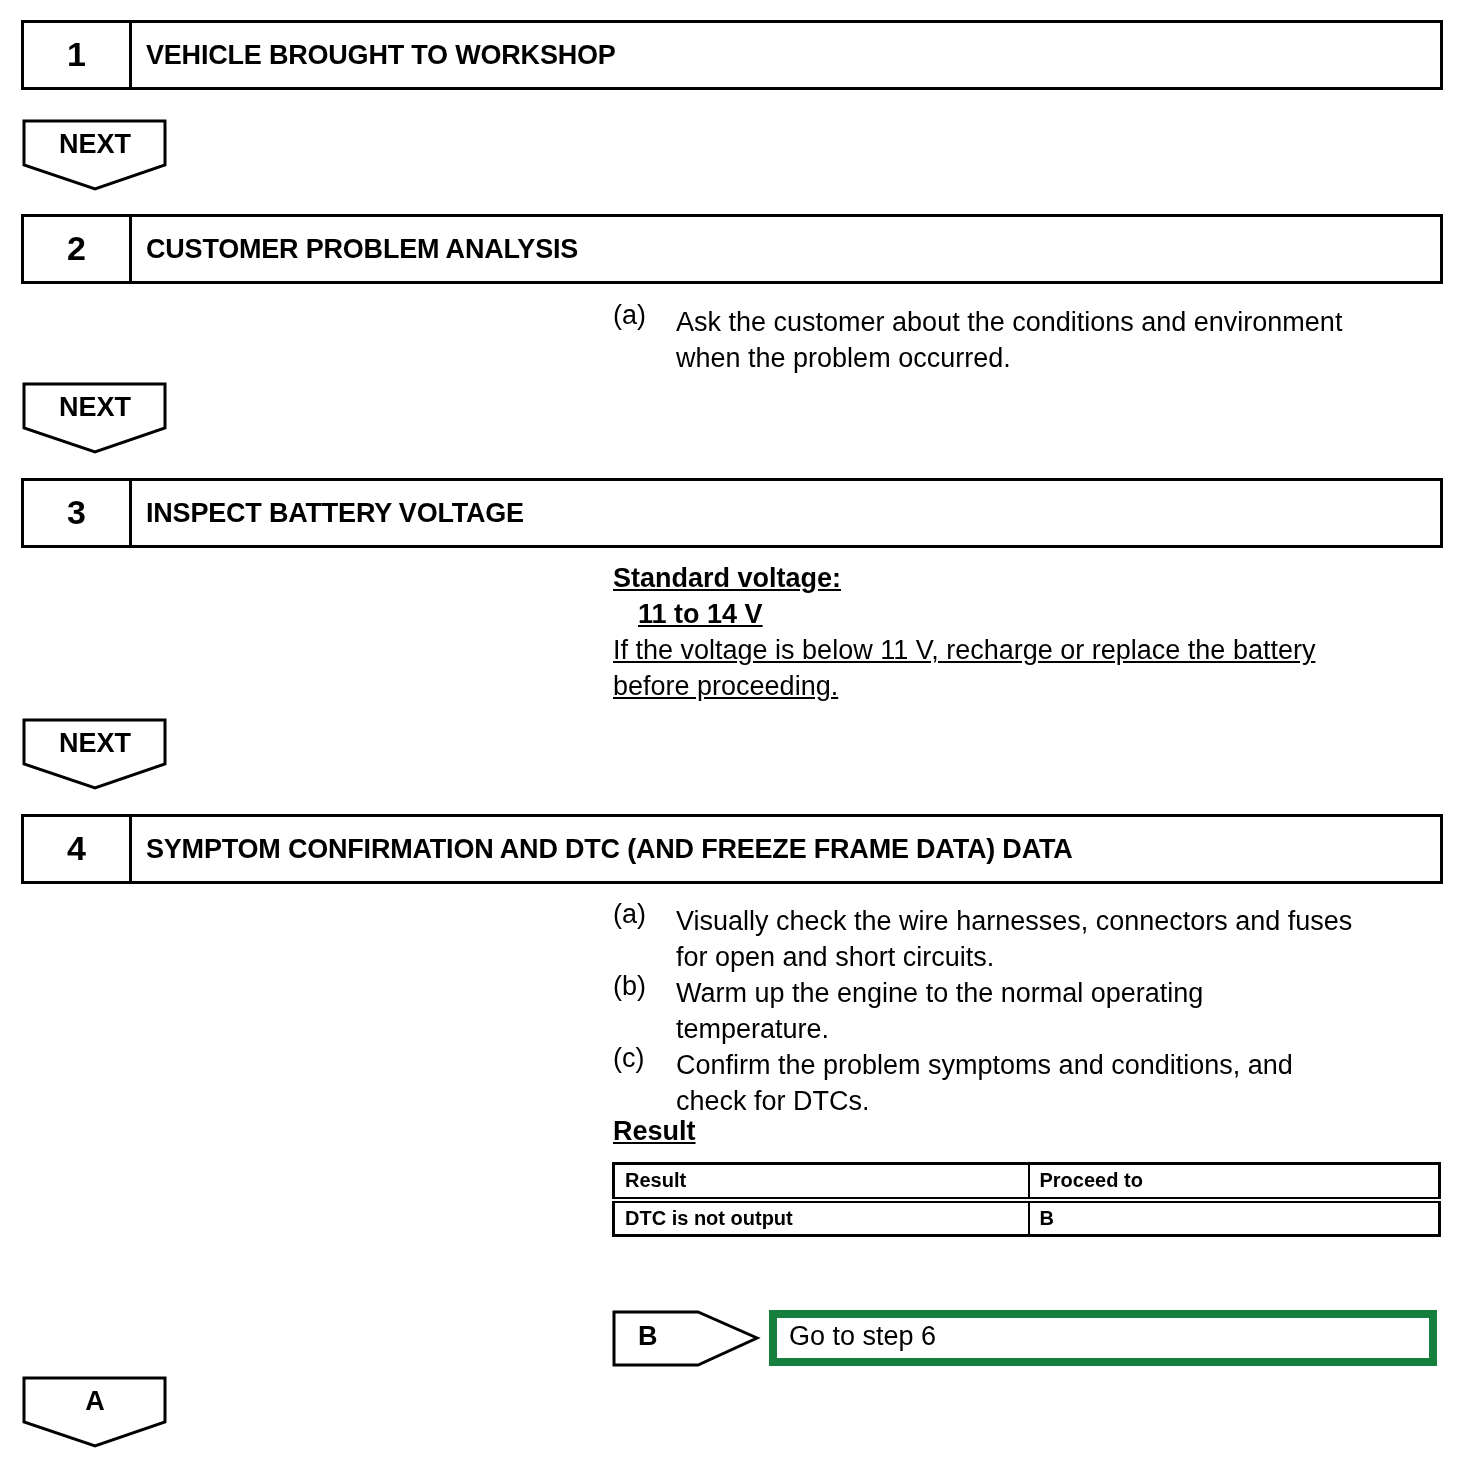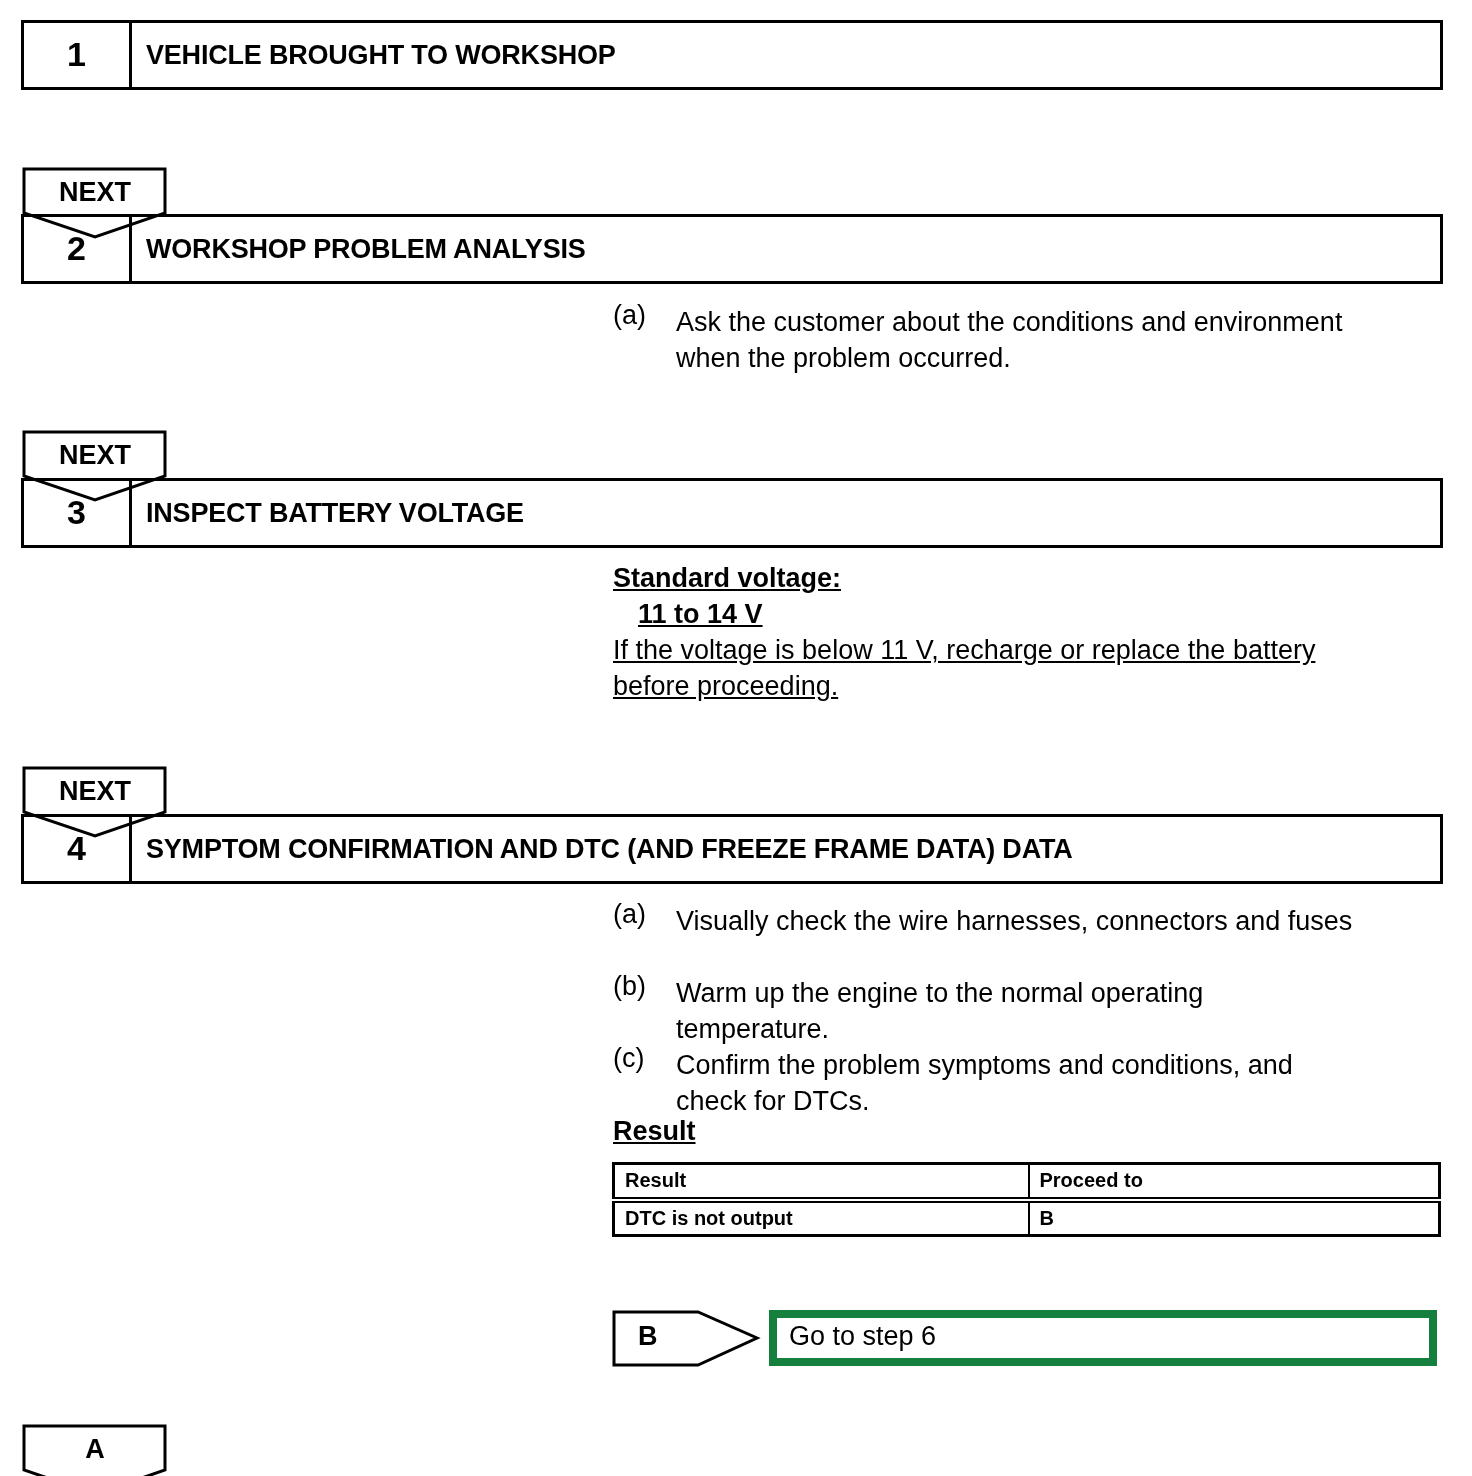--- a/index.html
+++ b/index.html
@@ -21,21 +21,21 @@
       font-weight: bold; font-size: 34px; padding-bottom: 2px; box-sizing: border-box;
     }
     .step-title {
       position: absolute; left: 122px; top: 0; height: 64px; right: 8px;
       display: flex; align-items: center;
       font-weight: bold; font-size: 27px; letter-spacing: -0.2px;
       box-sizing: border-box; white-space: nowrap;
     }
 
     
-    .down-arrow { position: absolute; left: 22px; width: 146px; height: 72px; margin-top: 48px; }
+    .down-arrow { position: absolute; left: 22px; width: 146px; height: 72px; }
     .down-arrow svg { position: absolute; left: 0; top: 0; }
     .down-arrow .lbl {
       position: absolute; left: 0; width: 146px; top: 10px;
       text-align: center; font-weight: bold; font-size: 27px;
     }
 
     
     .txt { font-size: 27px; line-height: 36px; text-decoration: underline; }
     .bold { font-weight: bold; }
     .item { position: absolute; left: 613px; width: 840px; }
@@ -72,21 +72,21 @@
 
 <div class="down-arrow" style="top:119px;">
   <svg width="146" height="72">
     <polygon points="2,2 143,2 143,46 73,70 2,46" fill="#fff" stroke="#000" stroke-width="3"></polygon>
   </svg>
   <div class="lbl">NEXT</div>
 </div>
 
 <div class="step-box" style="top:214px;">
   <div class="step-num">2</div>
-  <div class="step-title">WORKSHOP PROBLEM ANALYSIS</div>
+  <div class="step-title">CUSTOMER PROBLEM ANALYSIS</div>
 </div>
 
 <div class="item txt" style="top:297px;">
   <span class="mark">(a)</span>
   <div class="body">
     <div>Ask the customer about the conditions and environment</div>
     <div>when the problem occurred.</div>
   </div>
 </div>
 
@@ -116,20 +116,21 @@
 
 <div class="step-box" style="top:814px;">
   <div class="step-num">4</div>
   <div class="step-title">SYMPTOM CONFIRMATION AND DTC (AND FREEZE FRAME DATA) DATA</div>
 </div>
 
 <div class="item txt" style="top:896px;">
   <span class="mark">(a)</span>
   <div class="body">
     <div>Visually check the wire harnesses, connectors and fuses</div>
+    <div>for open and short circuits.</div>
   </div>
 </div>
 <div class="item txt" style="top:968px;">
   <span class="mark">(b)</span>
   <div class="body">
     <div>Warm up the engine to the normal operating</div>
     <div>temperature.</div>
   </div>
 </div>
 <div class="item txt" style="top:1040px;">

